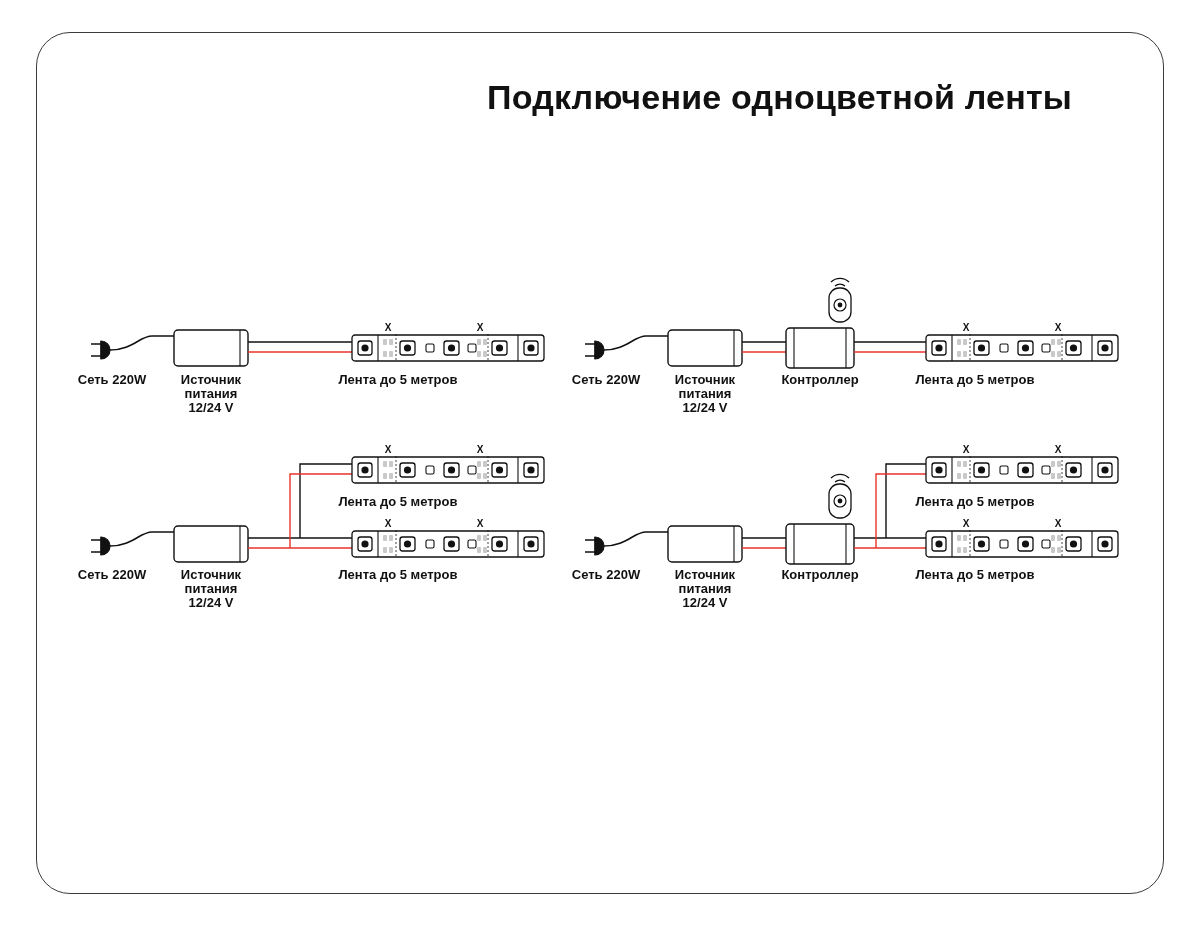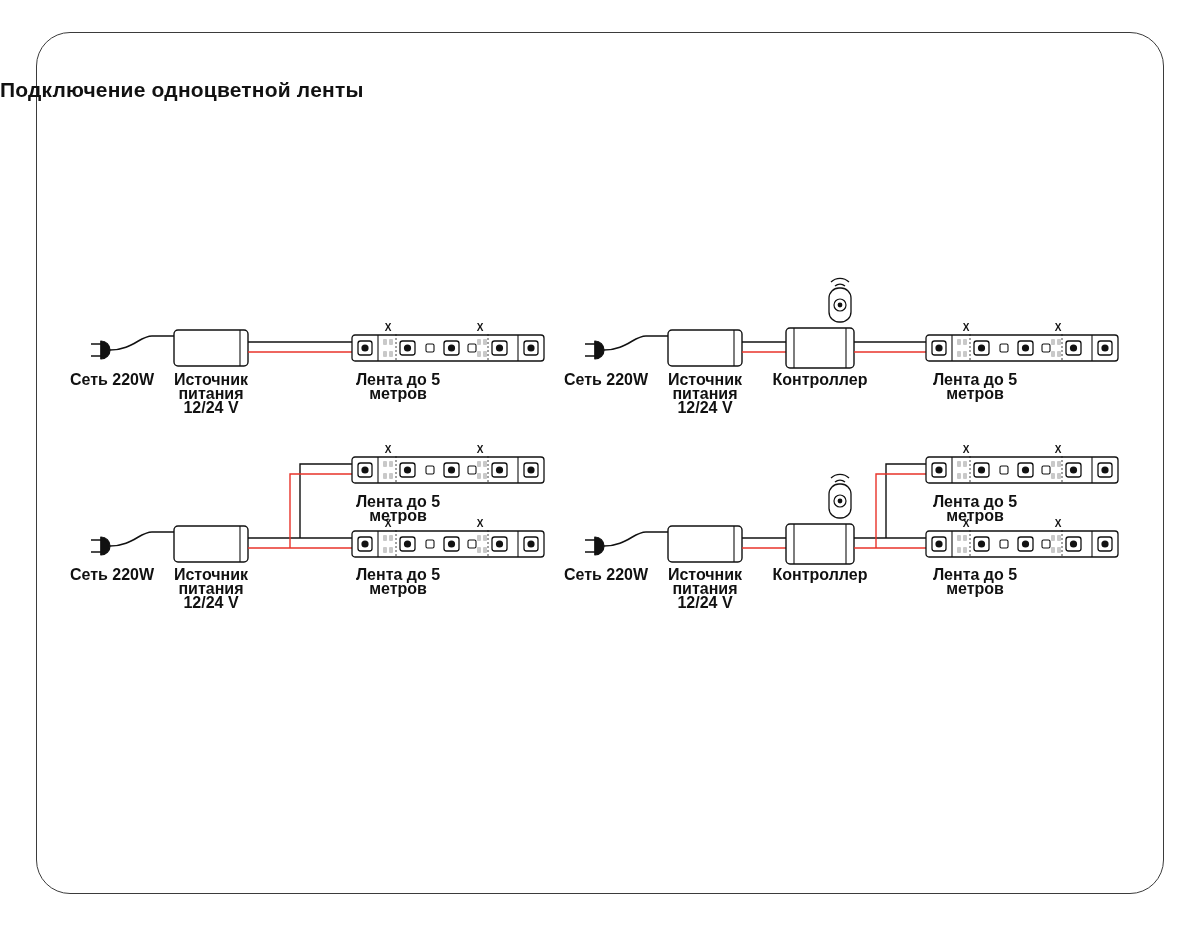--- a/index.html
+++ b/index.html
@@ -23,43 +23,43 @@
     height: 862px;
     border: 1.6px solid #3b3b3b;
     border-radius: 34px;
     box-sizing: border-box;
   }
   .page-title {
     position: absolute;
     left: 0;
     top: 78px;
     width: 1072px;
-    text-align: left;
-    font-size: 21px;
+    text-align: right;
+    font-size: 34px;
     font-weight: bold;
     letter-spacing: 0.2px;
     color: #111111;
   }
   .diagram-area {
     position: absolute;
     left: 0;
     top: 0;
     width: 1200px;
     height: 933px;
   }
   svg.canvas {
     position: absolute;
     left: 0;
     top: 0;
     width: 1200px;
     height: 933px;
   }
   .lbl {
     position: absolute;
-    font-size: 16px;
+    font-size: 13px;
     font-weight: bold;
     color: #111111;
     text-align: center;
     line-height: 14px;
     white-space: pre-line;
   }
 </style>
 </head>
 <body>
 

